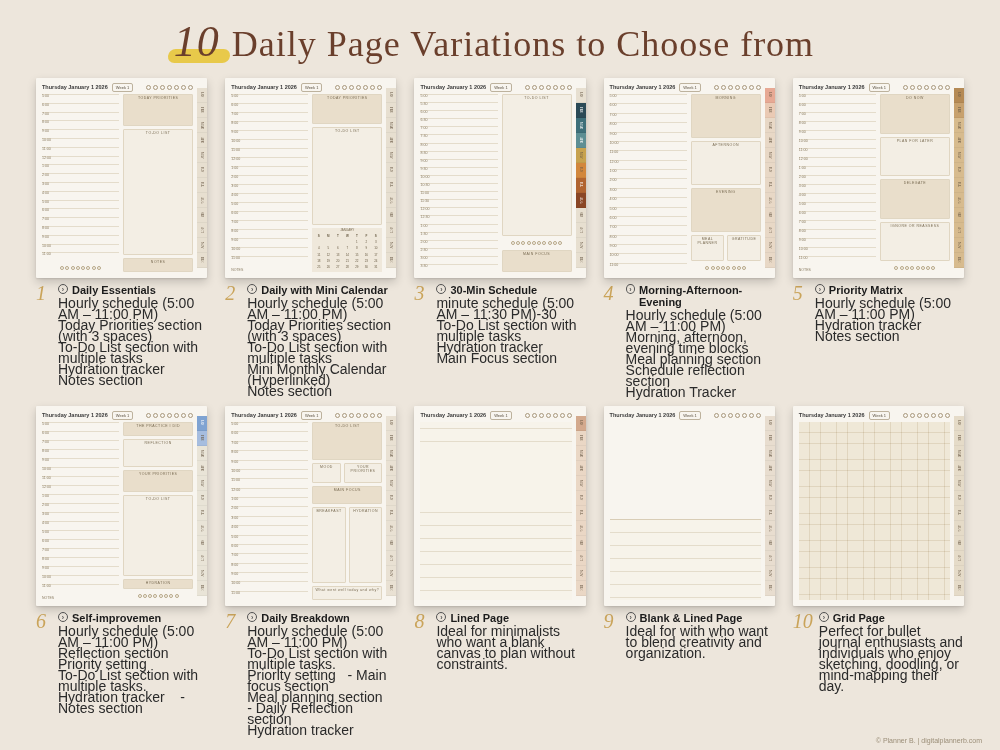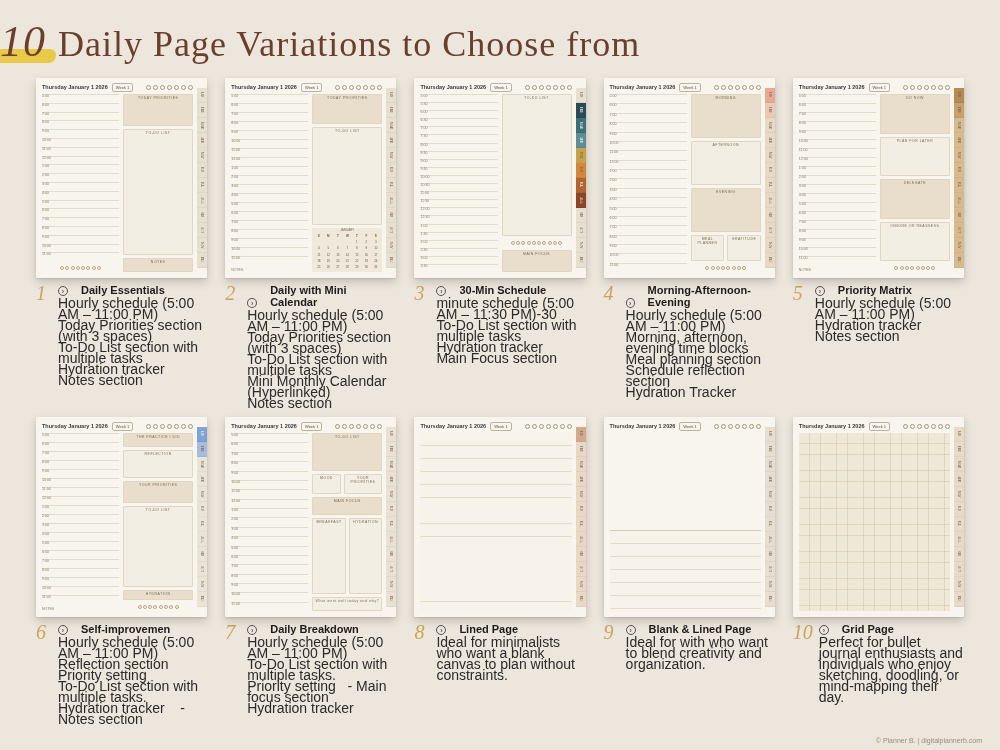--- a/index.html
+++ b/index.html
@@ -10,20 +10,21 @@
     font-family: Georgia, "Times New Roman", serif;
     overflow: hidden;
     position: relative;
   }
   
   .header {
     position: absolute;
     top: 16px;
     left: 0;
     right: 12px;
+    text-align: center;
     font-size: 36px;
     letter-spacing: 1px;
     color: #6a3f2c;
     font-weight: 400;
   }
   .header .ten {
     font-style: italic;
     font-family: "Brush Script MT", cursive;
     font-size: 44px;
     display: inline-block;
@@ -249,21 +250,21 @@
     color: #caa45a;
     min-width: 16px;
     font-style: italic;
   }
   .captext { flex:1; }
   .title {
     font-family: Arial, sans-serif;
     font-size: 11px;
     font-weight: 600;
     color: #1c1c1c;
-    display:flex; align-items:flex-end; gap:13px;
+    display:flex; align-items:flex-start; gap:4px;
     margin-bottom: 2px;
   }
   .title .chev {
     width:10px;height:10px;border:1px solid #555;border-radius:50%;
     display:inline-flex;align-items:center;justify-content:center;
     font-size:7px;color:#555;font-family:Arial;
   }
   .bullets {
     font-family: Arial, sans-serif;
     font-size: 14px;
@@ -932,20 +933,21 @@
       <div class="num">7</div>
       <div class="captext">
         <div class="title">
             <span class="chev">›</span>
             <span>Daily Breakdown</span>
           </div>
         <div class="bullets">
             <div>Hourly schedule (5:00 AM – 11:00 PM)</div>
             <div>To-Do List section with multiple tasks.</div>
             <div>Priority setting   - Main focus section</div>
+            <div>Meal planning section   - Daily Reflection section</div>
             <div>Hydration tracker</div>
           </div>
       </div>
     </div>
   </div>
 
   <div class="cell">
     <div class="thumb v8">
       <div class="tabs">
           <span>JAN</span>

